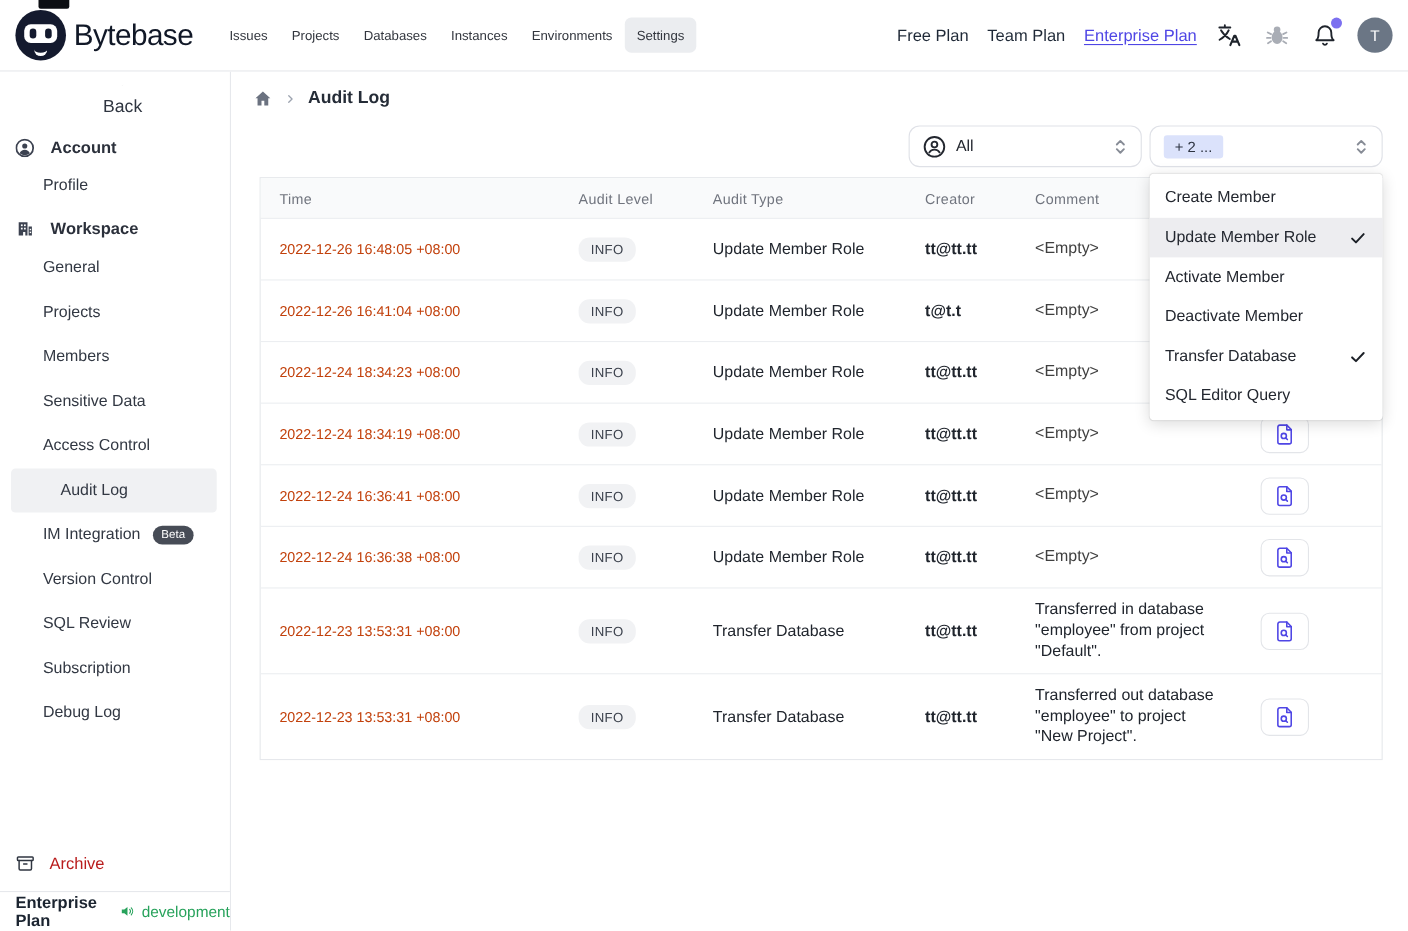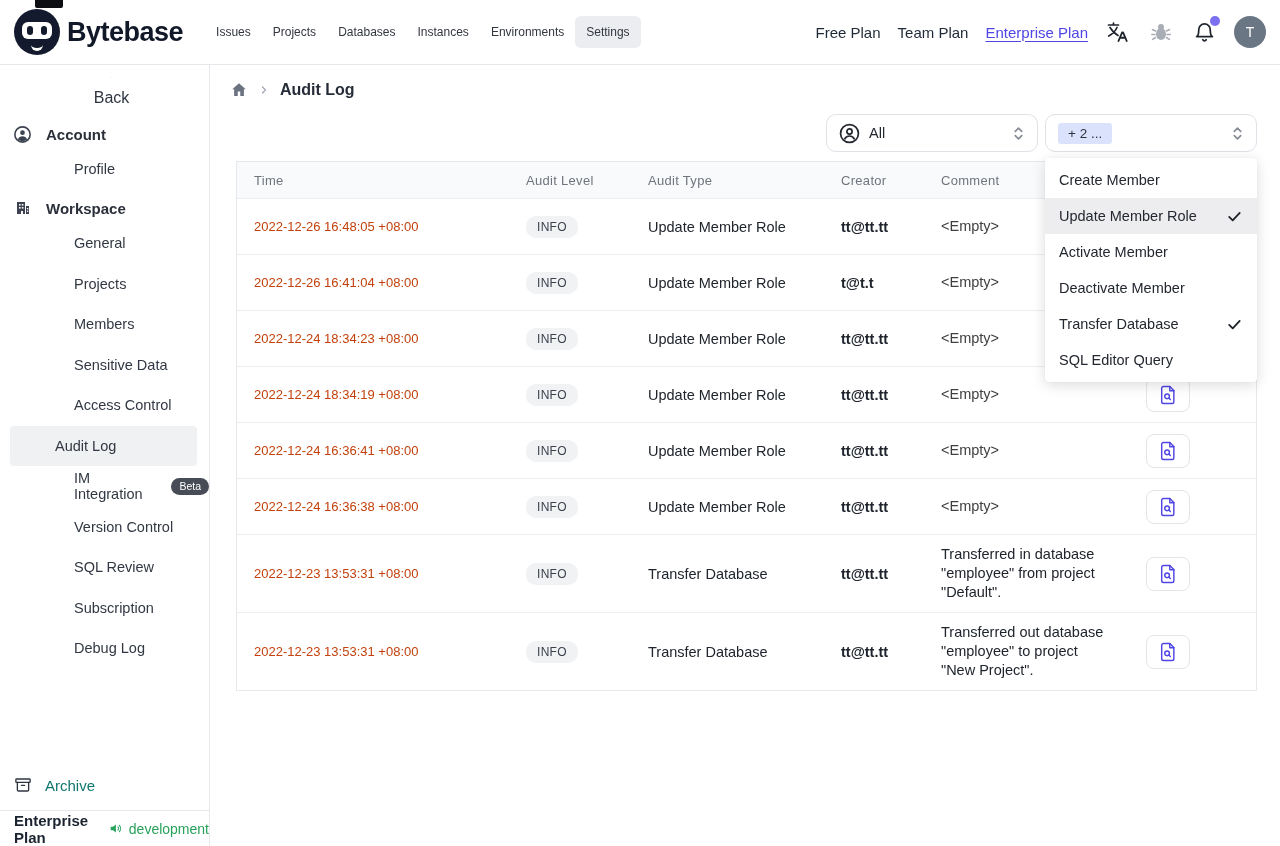--- a/index.html
+++ b/index.html
@@ -9,42 +9,42 @@
   
   .topbar{position:absolute;top:0;left:0;right:0;height:65px;background:#fff;border-bottom:1px solid #e6e8ec;
     display:flex;align-items:center;padding:0 14px;box-sizing:border-box;z-index:5;}
   .artifact{position:absolute;left:35px;top:0;width:28px;height:8px;background:#0c0e13;border-radius:0 0 2px 2px;}
   .brand{display:flex;align-items:center;gap:7px;cursor:pointer;}
   .logo-mark{width:46px;height:46px;border-radius:50%;background:#141a2e;position:relative;flex:0 0 auto;}
   .logo-visor{position:absolute;left:8px;top:13px;width:30px;height:17px;background:#fff;border-radius:6px;}
   .logo-eye{position:absolute;top:4px;width:6px;height:9px;background:#141a2e;border-radius:3px;}
   .logo-eye.l{left:5px}.logo-eye.r{left:19px}
   .logo-smile{position:absolute;left:17px;top:33px;width:12px;height:6px;border-bottom:3px solid #fff;border-radius:0 0 8px 8px;}
-  .brand-name{font-size:27px;font-weight:700;color:#111827;letter-spacing:-0.5px;}
+  .brand-name{font-size:27px;font-weight:400;color:#111827;letter-spacing:-0.5px;}
   .nav{display:flex;align-items:center;margin-left:22px;}
   .nav a{display:block;padding:9px 11px;font-size:12px;color:#32363e;text-decoration:none;border-radius:6px;white-space:nowrap;}
   .nav a.active{background:#ebedf0;}
   .top-right{margin-left:auto;display:flex;align-items:center;gap:17px;}
   .plan-label{font-size:15px;font-weight:500;color:#1f2937;white-space:nowrap;}
   .plan-link{font-size:15px;font-weight:500;color:#4f46e5;text-decoration:underline;text-underline-offset:3px;cursor:pointer;white-space:nowrap;}
   .icon-btn{position:relative;display:flex;align-items:center;justify-content:center;width:26px;height:26px;cursor:pointer;}
   .bell-dot{position:absolute;top:-3px;right:-3px;width:10px;height:10px;border-radius:50%;background:#7c70f0;}
   .avatar{width:32px;height:32px;border-radius:50%;background:#6b7685;color:#fff;font-size:14px;font-weight:500;
     display:flex;align-items:center;justify-content:center;cursor:pointer;}
 
   
   .sidebar{position:absolute;left:0;top:65px;width:210px;bottom:0;background:#fff;border-right:1px solid #e6e8ec;box-sizing:border-box;}
   .side-back{margin:12px 0 0 14px;height:30px;display:flex;align-items:center;gap:11px;font-size:16px;color:#2f3540;cursor:pointer;flex-direction:column;}
   .side-header{margin:12px 0 0 14px;height:30px;display:flex;align-items:center;gap:15px;font-size:15px;font-weight:600;color:#2b303b;}
   .side-header .hicon{width:17px;display:flex;justify-content:center;}
-  .side-sub{height:40px;display:flex;align-items:center;padding-left:74px;font-size:14.5px;color:#323843;cursor:pointer;box-sizing:border-box;}
+  .side-sub{height:40px;display:flex;align-items:center;padding-left:39px;font-size:14.5px;color:#323843;cursor:pointer;box-sizing:border-box;}
   #workspace-list .side-sub{height:40.5px;}
   .side-sub.active{background:#f0f1f3;border-radius:4px;margin:0 12px 0 10px;padding-left:45px;}
   .beta-badge{margin-left:11px;background:#474c56;color:#fff;font-size:10.5px;font-weight:500;padding:2.5px 8px;border-radius:9px;}
-  .side-archive{position:absolute;top:705px;left:14px;height:30px;display:flex;align-items:center;gap:13px;font-size:15px;color:#0f766e;cursor:pointer;text-align:right;}
+  .side-archive{position:absolute;top:705px;left:14px;height:30px;display:flex;align-items:center;gap:13px;font-size:15px;color:#b91c1c;cursor:pointer;text-align:right;}
   .side-footer{position:absolute;bottom:0;left:0;width:100%;height:36px;border-top:1px solid #e6e8ec;background:#fff;
     display:flex;align-items:center;gap:6px;padding-left:14px;box-sizing:border-box;}
   .side-footer .plan{font-size:15px;font-weight:700;color:#1b2430;}
   .dev-tag{font-size:14px;color:#27a25b;}
 
   
   .content{position:absolute;left:210px;top:65px;right:0;bottom:0;background:#fff;}
   .breadcrumb{position:absolute;left:20px;top:9px;height:32px;display:flex;align-items:center;gap:10px;}
   .breadcrumb .current{font-size:16px;font-weight:600;color:#252c37;}
 

